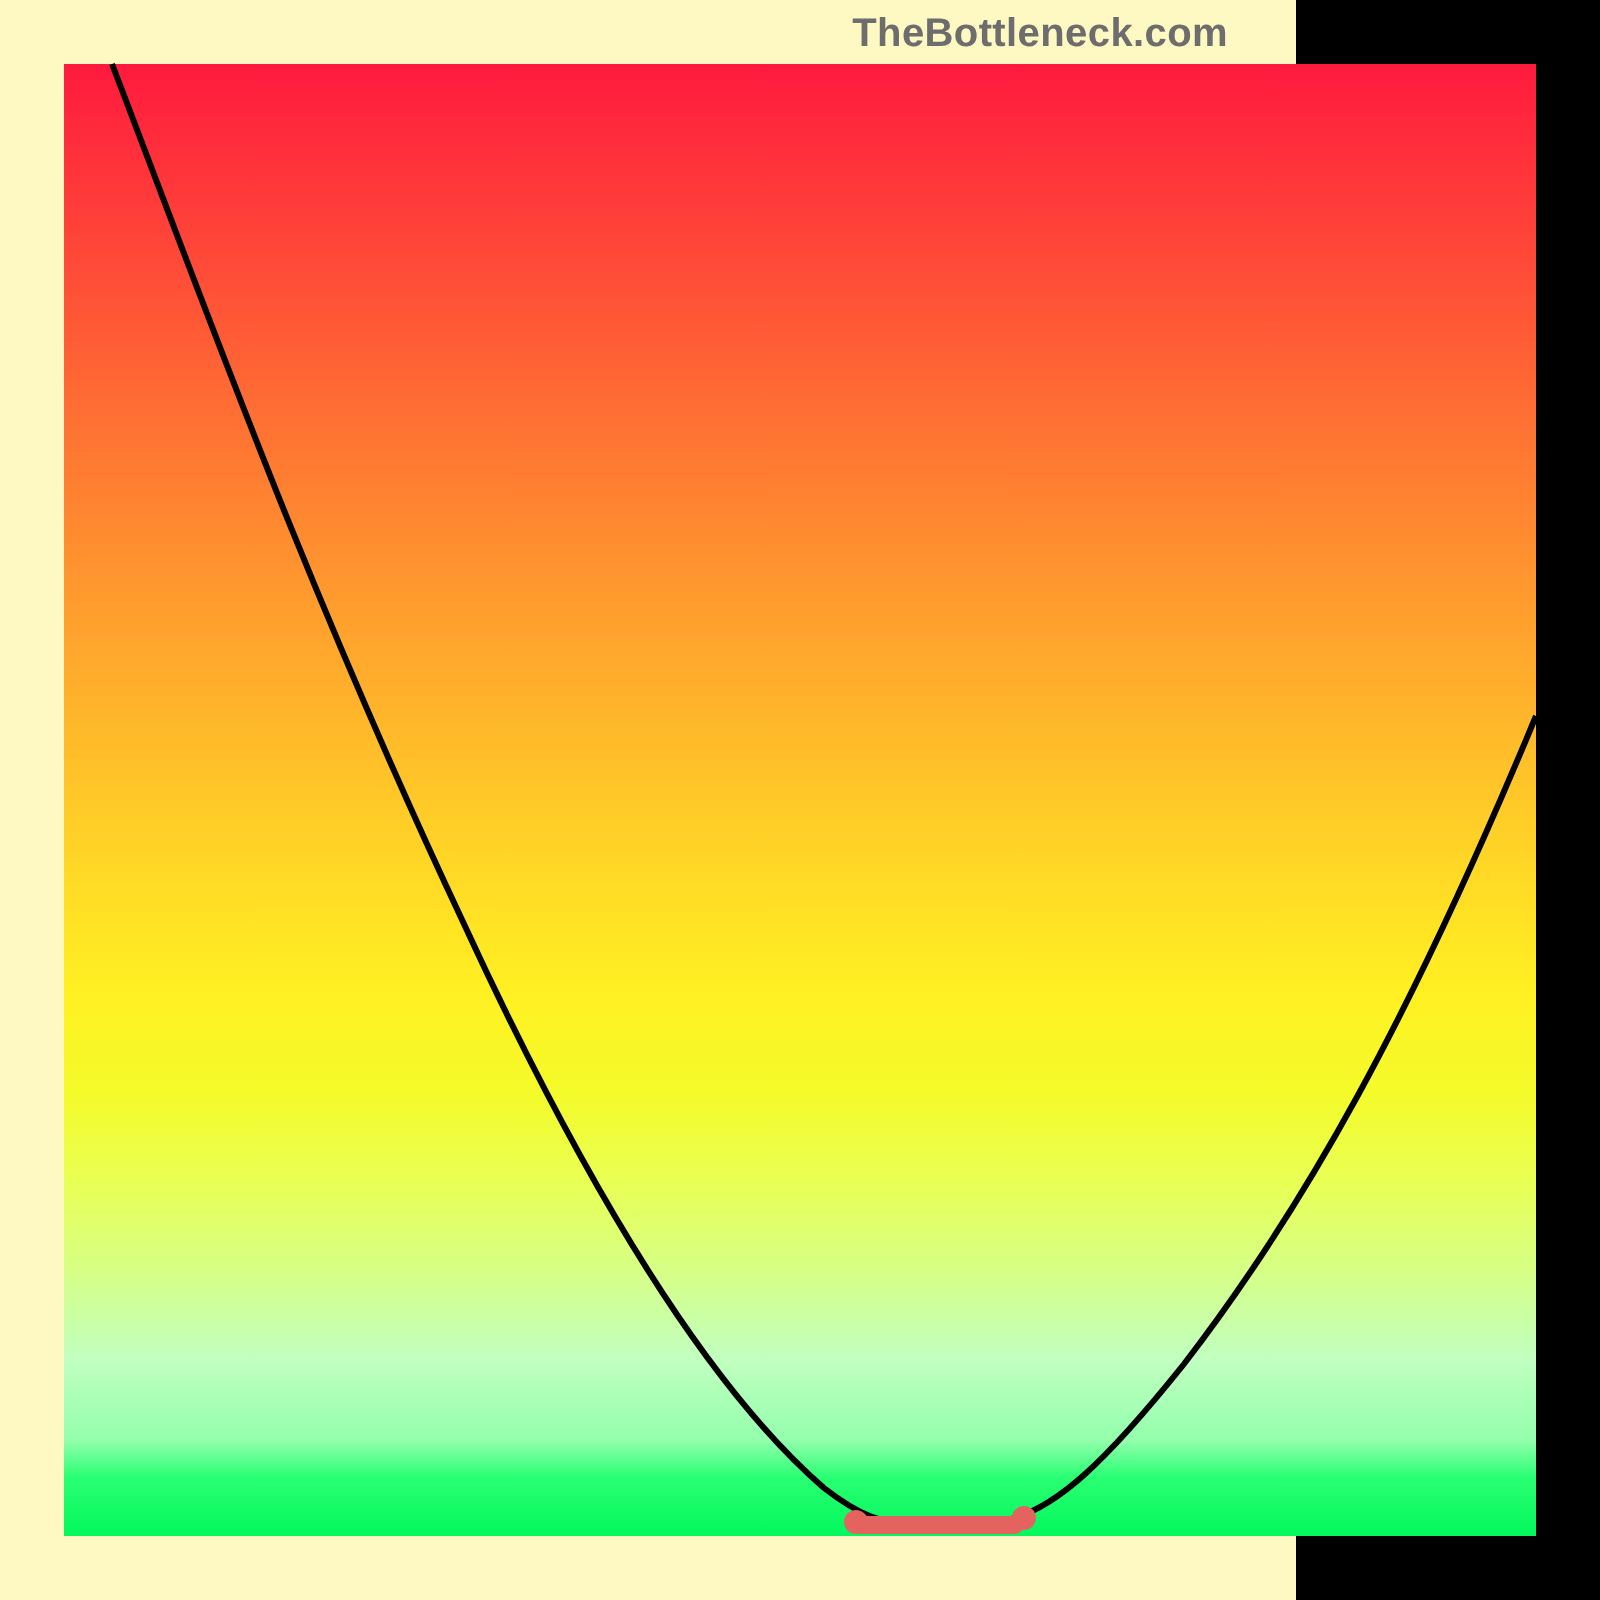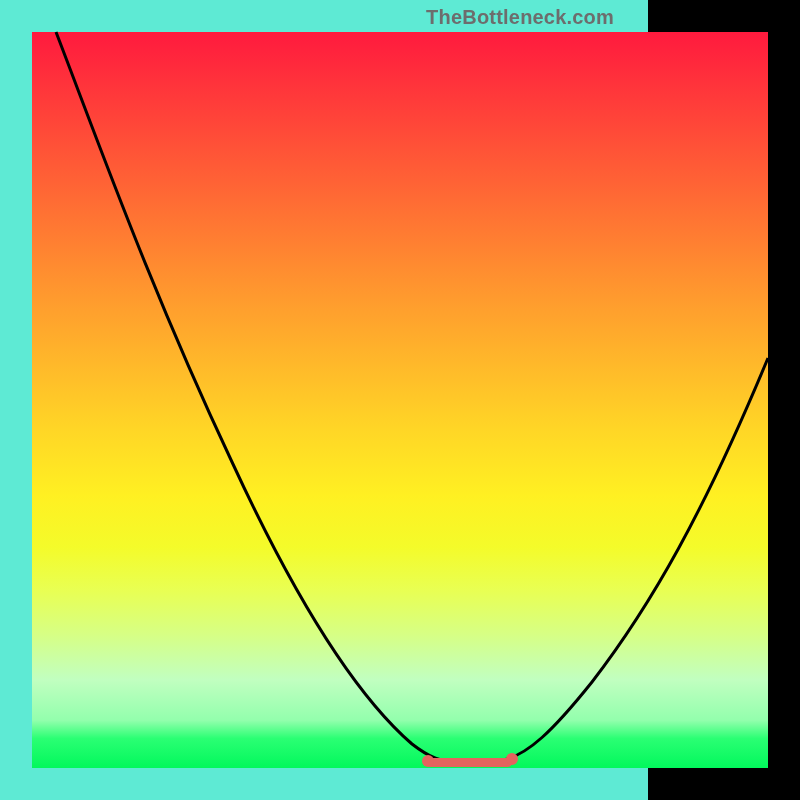--- a/index.html
+++ b/index.html
@@ -8,21 +8,21 @@
     width: 800px;
     height: 800px;
     background: #000000;
     overflow: hidden;
     font-family: Arial, Helvetica, sans-serif;
   }
   .frame {
     position: relative;
     width: 648px;
     height: 800px;
-    background: #5eead4;
+    background: #fef9c3;
   }
   .plot-area {
     position: absolute;
     left: 32px;
     top: 32px;
     width: 736px;
     height: 736px;
     background: linear-gradient(to bottom,
       #ff1a3e 0%,
       #ff3a3a 9%,

